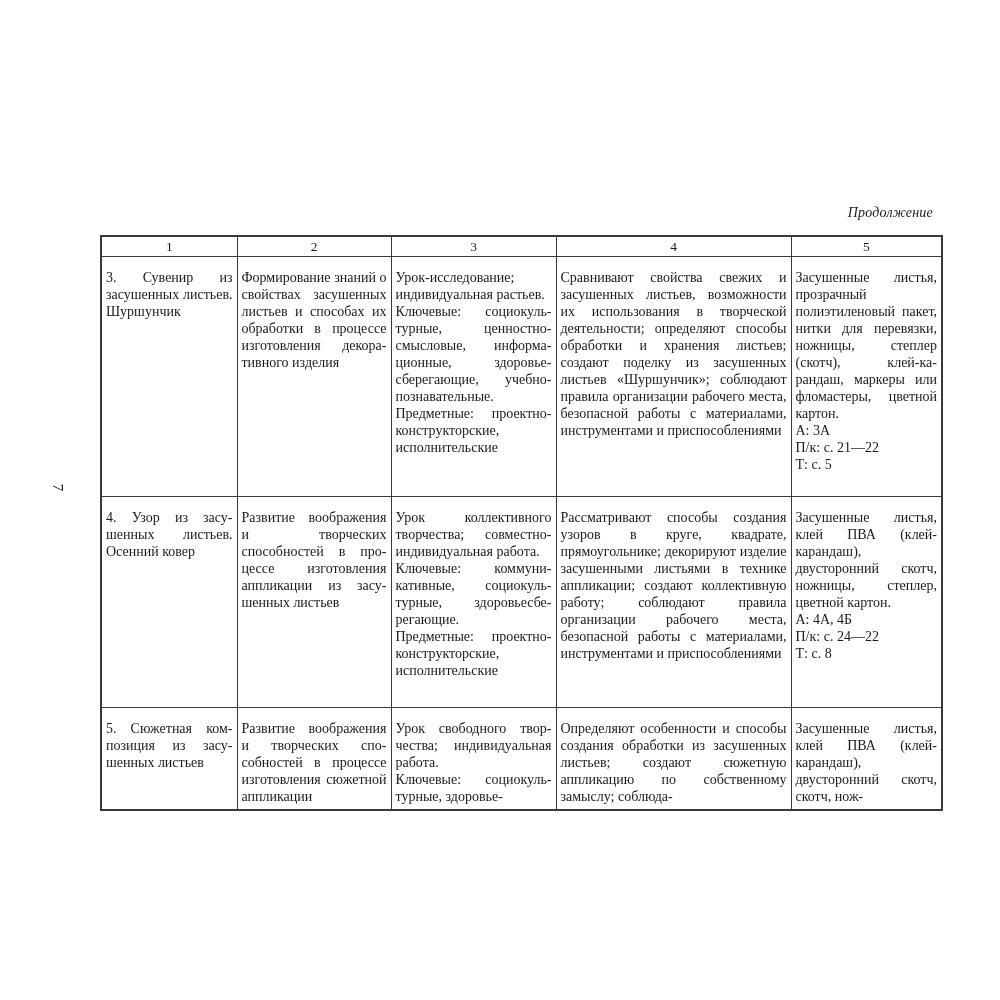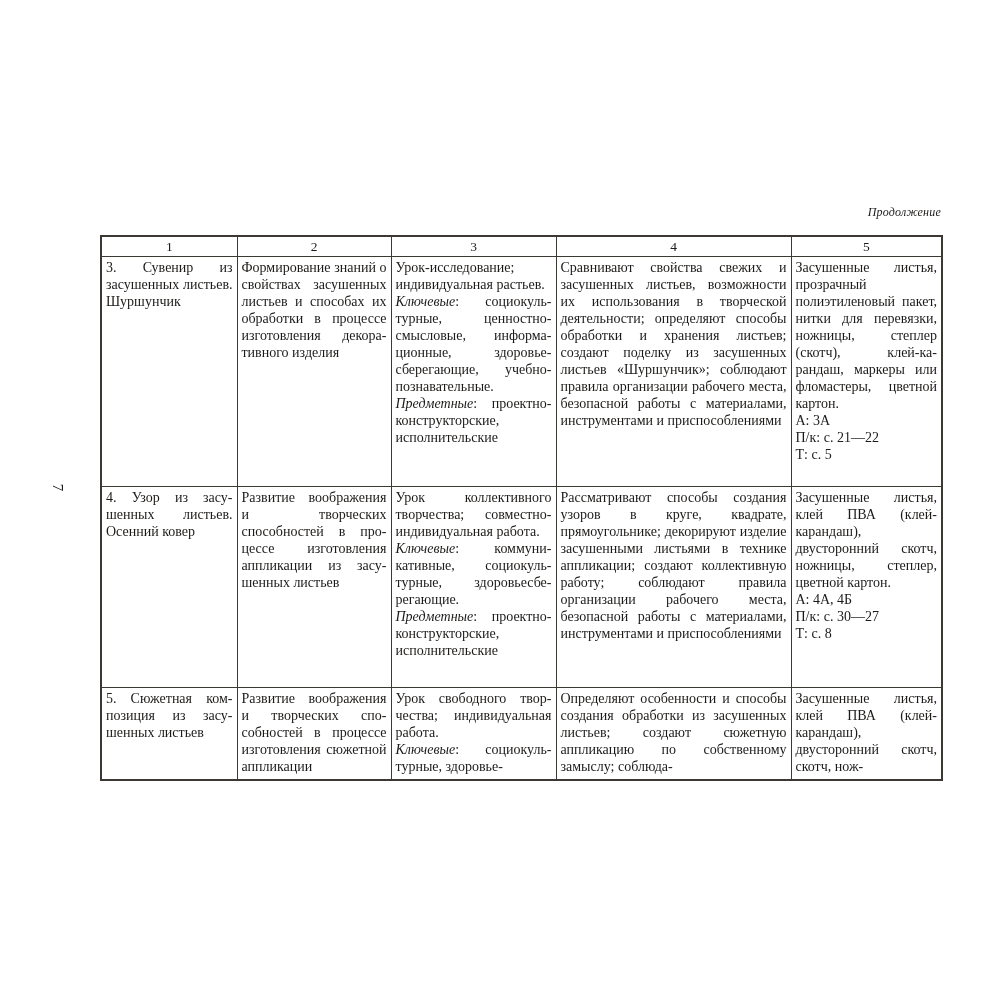--- a/index.html
+++ b/index.html
@@ -15,26 +15,26 @@
   }
   .sheet {
     position: relative;
     width: 1000px;
     height: 1000px;
     background: #ffffff;
     overflow: hidden;
   }
   .continuation {
     position: absolute;
-    left: 100px;
+    left: 92px;
     top: 205px;
     width: 841px;
     text-align: right;
     font-style: italic;
-    font-size: 12px;
+    font-size: 14px;
     letter-spacing: 0.2px;
   }
   .page-num {
     position: absolute;
     left: 54px;
     top: 479px;
     font-size: 15px;
     transform: rotate(90deg);
     transform-origin: center;
   }
@@ -54,33 +54,33 @@
   table.lesson-table th {
     font-weight: normal;
     font-size: 13.5px;
     height: 19px;
     padding: 0;
     text-align: center;
     vertical-align: middle;
   }
   table.lesson-table td {
     vertical-align: top;
-    padding: 2px 4px 3px 4px;
+    padding: 12px 4px 3px 4px;
     font-size: 14px;
     line-height: 17px;
     text-align: justify;
     hyphens: manual;
     overflow: hidden;
     margin-top: 21px;
   }
   tbody tr.row-1 td { height: 224px; }
   tbody tr.row-2 td { height: 195px; }
   tbody tr.row-3 td { height: 86px; }
   .para { margin: 0; }
-  .it { font-style: italic; }
+  .it { }
 </style>
 </head>
 <body>
 
 <div class="sheet">
 
   <div class="continuation">Продолжение</div>
 
   <div class="page-num">7</div>
 
@@ -135,21 +135,21 @@
             <div class="para"><span>Урок коллективного творчества; совмест­но-индивидуальная работа.</span></div>
             <div class="para"><span class="it">Ключевые</span><span>: коммуни­кативные, социокуль­турные, здоровьесбе­регающие.</span></div>
             <div class="para"><span class="it">Предметные</span><span>: проек­тно-конструкторские, исполнительские</span></div>
           </td>
           <td>
             <div class="para"><span>Рассматривают способы созда­ния узоров в круге, квадрате, прямоугольнике; декорируют изделие засушенными листьями в технике аппликации; создают коллективную работу; соблюда­ют правила организации рабо­чего места, безопасной работы с материалами, инструментами и приспособлениями</span></div>
           </td>
           <td>
             <div class="para"><span>Засушенные ли­стья, клей ПВА (клей-карандаш), двусторонний скотч, ножницы, степлер, цветной картон.</span></div>
             <div class="para"><span>А: 4А, 4Б</span></div>
-            <div class="para"><span>П/к: с. 30—27</span></div>
+            <div class="para"><span>П/к: с. 24—22</span></div>
             <div class="para"><span>Т: с. 8</span></div>
           </td>
         </tr>
         <tr class="row-3">
           <td>
             <div class="para"><span>5. Сюжетная ком­позиция из засу­шенных листьев</span></div>
           </td>
           <td>
             <div class="para"><span>Развитие воображе­ния и творческих спо­собностей в процес­се изготовления сю­жетной аппликации</span></div>
           </td>

